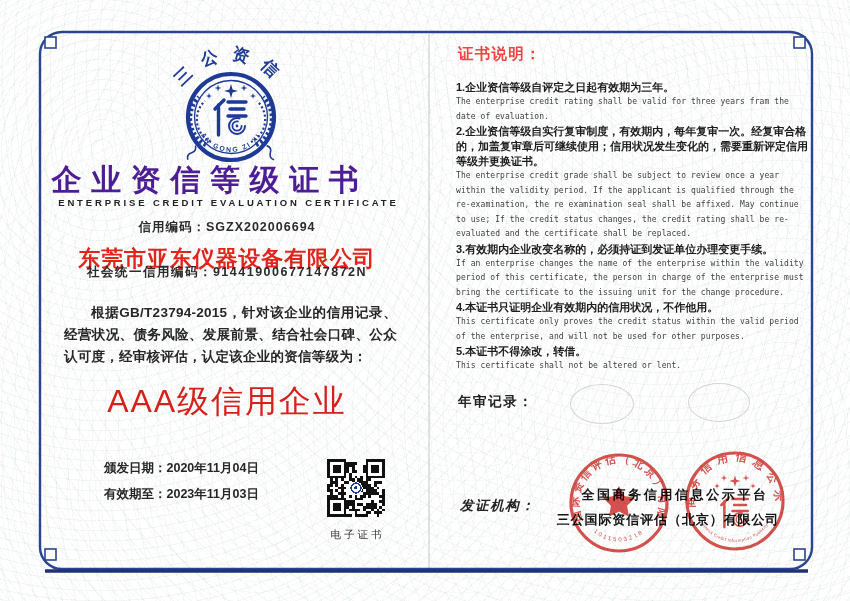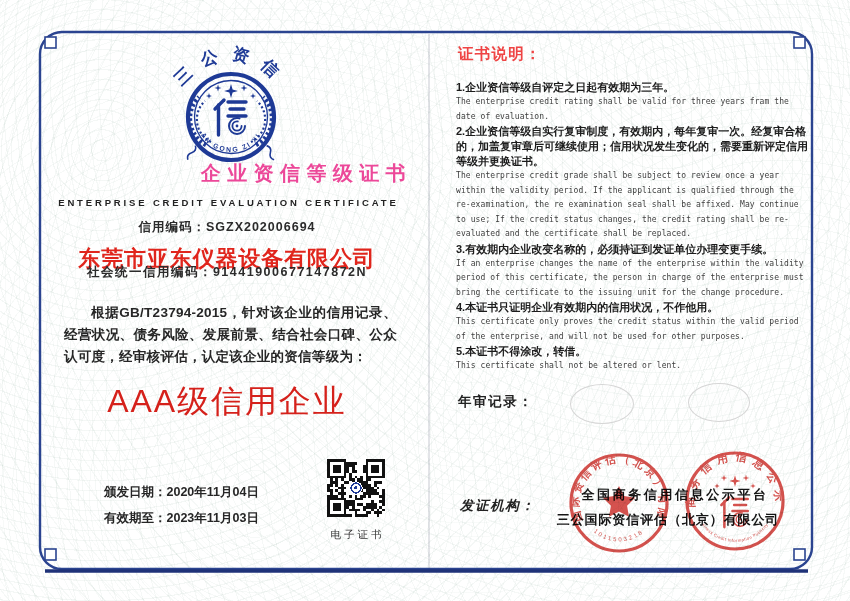--- a/index.html
+++ b/index.html
@@ -17,22 +17,22 @@
       repeating-radial-gradient(circle at 78% 12%, rgba(150,180,165,.09) 0 1.2px, transparent 1.2px 12px),
       repeating-radial-gradient(circle at 30% 82%, rgba(150,180,165,.08) 0 1px, transparent 1px 11px),
       repeating-radial-gradient(circle at 92% 70%, rgba(150,180,165,.09) 0 1px, transparent 1px 13px),
       repeating-radial-gradient(circle at 55% 45%, rgba(150,180,165,.06) 0 1px, transparent 1px 14px);
   }
   .abs{position:absolute;}
   .z1{z-index:1;}
 
   
   .title{
-    left:42px;top:160px;width:370px;text-align:right;
-    font-size:20px;font-weight:900;color:#ec4899;
+    left:42px;top:160px;width:370px;text-align:left;
+    font-size:30px;font-weight:900;color:#4c1d95;
     letter-spacing:.32em;text-indent:.32em;white-space:nowrap;
   }
   .subtitle{
     left:42px;top:197px;width:370px;text-align:center;
     font-size:9.5px;font-weight:700;color:#222;
     letter-spacing:.30em;text-indent:.30em;white-space:nowrap;
   }
   .credit-code{
     left:42px;top:219px;width:370px;text-align:center;
     font-size:12.5px;font-weight:700;color:#2b2b2b;letter-spacing:.08em;
@@ -47,21 +47,21 @@
   }
   .body-par{
     left:64px;top:302px;width:333px;
     font-size:13.5px;font-weight:700;color:#262626;
     line-height:22px;text-indent:2em;text-align:justify;letter-spacing:.02em;
   }
   .rating{
     left:42px;top:380px;width:370px;text-align:center;
     font-size:32px;font-weight:400;color:#d5211b;letter-spacing:.06em;white-space:nowrap;
   }
-  .dates{left:104px;top:484px;font-size:12.5px;font-weight:700;color:#262626;}
+  .dates{left:104px;top:460px;font-size:12.5px;font-weight:700;color:#262626;}
   .dates .row{margin-bottom:9px;white-space:nowrap;}
   .dates .query{font-weight:400;font-size:11.5px;margin-top:13px;color:#333;}
   .dates .query .url{margin-left:14px;letter-spacing:.02em;}
   .qr-wrap{left:326px;top:459px;width:60px;text-align:center;}
   .qr-caption{margin-top:7px;font-size:10.5px;color:#333;letter-spacing:.28em;text-indent:.28em;white-space:nowrap;}
 
   
   .expl-head{left:458px;top:44px;font-size:15.5px;font-weight:700;color:#ef4444;letter-spacing:.08em;}
   .expl{left:456px;top:80px;width:352px;}
   .expl .zh{

